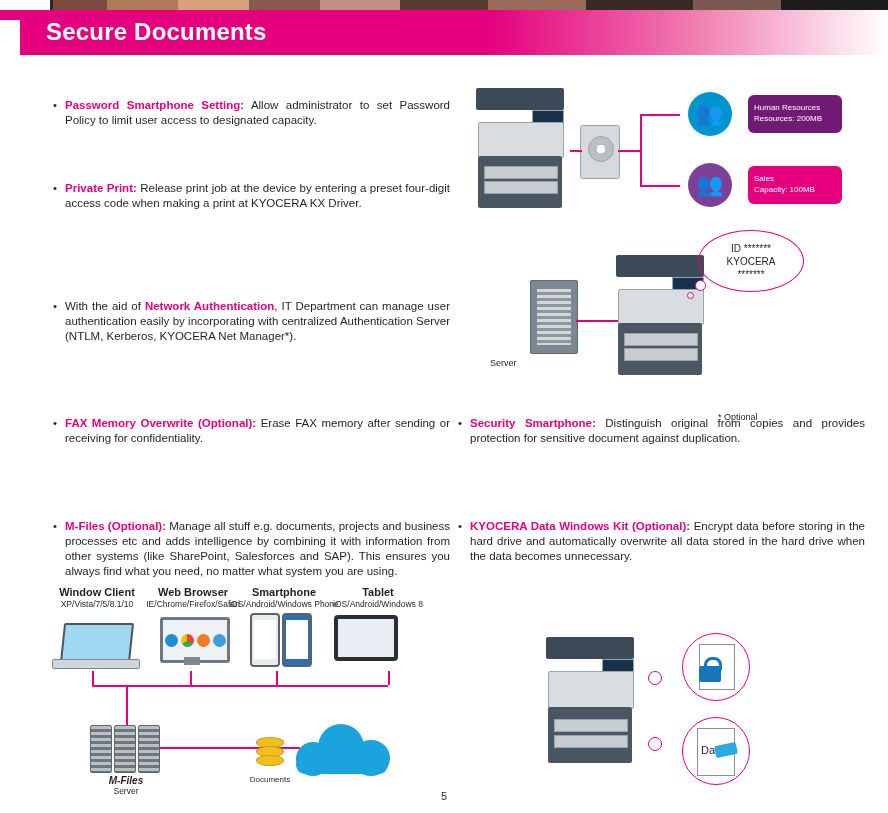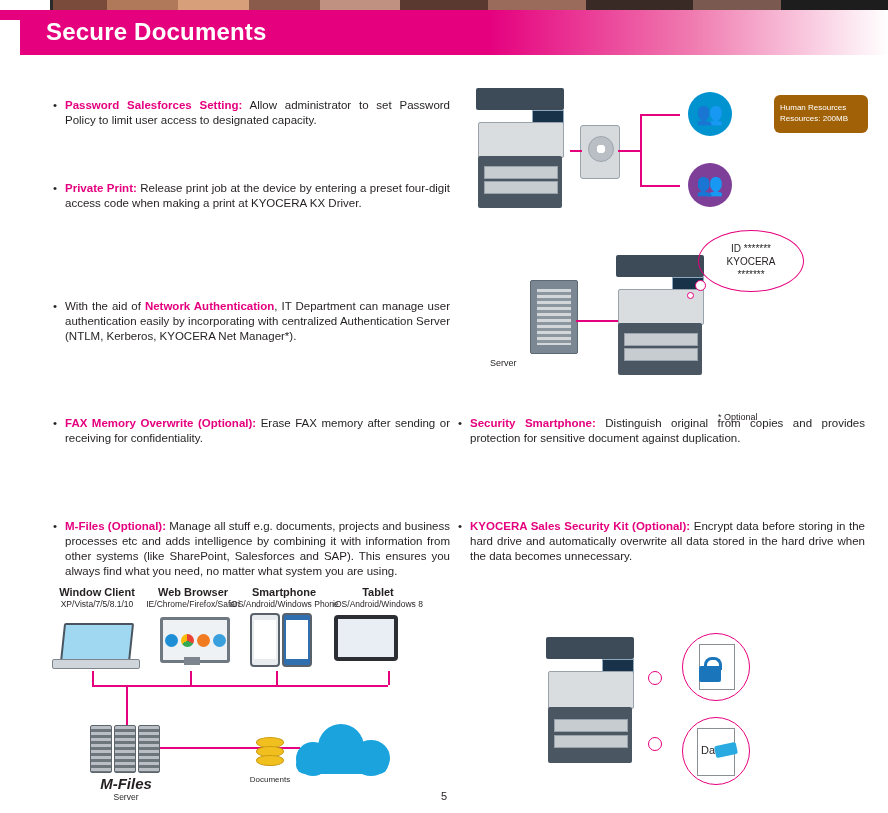--- a/index.html
+++ b/index.html
@@ -165,21 +165,21 @@
   .tag {
     position: absolute;
     width: 94px; height: 38px;
     border-radius: 6px;
     color: #ffffff;
     font-size: 8px;
     line-height: 11px;
     padding: 7px 6px;
     box-sizing: border-box;
   }
-  .tag-hr { background: #a16207; left: 288px; top: 15px; margin-left: 26px; }
+  .tag-hr { background: #701a75; left: 288px; top: 15px; }
   .tag-sales { background: #e5007e; left: 288px; top: 86px; }
   .pk-line { position: absolute; background: #e5007e; }
 
   
   .d2 { position: absolute; left: 460px; top: 175px; width: 420px; height: 180px; }
   .server {
     position: absolute;
     left: 70px; top: 50px;
     width: 46px; height: 72px;
     background: #7b8792;
@@ -274,21 +274,21 @@
   .tablet .scr { position: absolute; left: 4px; top: 4px; right: 4px; bottom: 4px; background: #e8eef3; }
   .srv-stack {
     position: absolute; left: 50px; top: 140px; width: 72px; height: 48px;
   }
   .srv-stack .unit {
     position: absolute; top: 0; width: 20px; height: 46px;
     background: repeating-linear-gradient(180deg,#b9bfc4 0 3px,#6e767d 3px 6px);
     border: 1px solid #5d666d; border-radius: 2px;
   }
   .mfiles-label { position: absolute; left: 38px; top: 190px; width: 96px; text-align: center; font-size: 8.5px; }
-  .mfiles-label b { font-style: italic; font-size: 15px; }
+  .mfiles-label b { font-style: italic; font-size: 10px; }
   .db {
     position: absolute; left: 216px; top: 152px; width: 26px; height: 34px;
   }
   .db .ring {
     position: absolute; left: 0; width: 26px; height: 9px; border-radius: 50%;
     background: #f2c01e; border: 1px solid #c99a10;
   }
   .db-label { position: absolute; left: 198px; top: 190px; width: 64px; text-align: center; font-size: 8px; }
   .cloud {
     position: absolute; left: 250px; top: 135px; width: 104px; height: 56px;
@@ -348,21 +348,21 @@
 
   <div class="title-bar">
     <div class="title-left-cap"></div>
     <div class="title-text">Secure Documents</div>
   </div>
 
   <div class="content">
 
     <div class="bullet b1">
       <span class="dot">•</span>
-      <span class="kw">Password Salesforces Setting:</span><span> Allow administrator to set Password Policy to limit user access to designated capacity.</span>
+      <span class="kw">Password Smartphone Setting:</span><span> Allow administrator to set Password Policy to limit user access to designated capacity.</span>
     </div>
 
     <div class="bullet b2">
       <span class="dot">•</span>
       <span class="kw">Private Print:</span><span> Release print job at the device by entering a preset four-digit access code when making a print at KYOCERA KX Driver.</span>
     </div>
 
     <div class="bullet b3">
       <span class="dot">•</span>
       <span>With the aid of </span><span class="kw">Network Authentication</span><span>, IT Department can manage user authentication easily by incorporating with centralized Authentication Server (NTLM, Kerberos, KYOCERA Net Manager*).</span>
@@ -378,21 +378,21 @@
       <span class="kw">Security Smartphone:</span><span> Distinguish original from copies and provides protection for sensitive document against duplication.</span>
     </div>
 
     <div class="bullet b6">
       <span class="dot">•</span>
       <span class="kw">M-Files (Optional):</span><span> Manage all stuff e.g. documents, projects and business processes etc and adds intelligence by combining it with information from other systems (like SharePoint, Salesforces and SAP). This ensures you always find what you need, no matter what system you are using.</span>
     </div>
 
     <div class="bullet b7">
       <span class="dot">•</span>
-      <span class="kw">KYOCERA Sales Security Kit (Optional):</span><span> Encrypt data before storing in the hard drive and automatically overwrite all data stored in the hard drive when the data becomes unnecessary.</span>
+      <span class="kw">KYOCERA Data Windows Kit (Optional):</span><span> Encrypt data before storing in the hard drive and automatically overwrite all data stored in the hard drive when the data becomes unnecessary.</span>
     </div>
 
     <div class="d1">
 
       <div class="mfp" style="left:10px; top:8px; width:100px; height:125px;">
         <div class="top-unit" style="left:6px; top:0; width:88px; height:22px;"></div>
         <div class="panel" style="left:62px; top:22px; width:30px; height:12px;"></div>
         <div class="body" style="left:8px; top:34px; width:84px; height:34px;"></div>
         <div class="base" style="left:8px; top:68px; width:84px; height:52px;"></div>
         <div class="tray" style="left:14px; top:78px; width:72px; height:11px;"></div>
@@ -412,20 +412,24 @@
       <div class="circle-icon c-blue">
         <span class="people">👥</span>
       </div>
       <div class="circle-icon c-purple">
         <span class="people">👥</span>
       </div>
 
       <div class="tag tag-hr">
         <div>Human Resources</div>
         <div>Resources: 200MB</div>
+      </div>
+      <div class="tag tag-sales">
+        <div>Sales</div>
+        <div>Capacity: 100MB</div>
       </div>
     </div>
 
     <div class="d2">
       <div class="server">
         <div class="slots"></div>
       </div>
       <div class="server-label">Server</div>
 
       <div class="pk-line" style="left:116px; top:90px; width:60px; height:1.5px;"></div>

